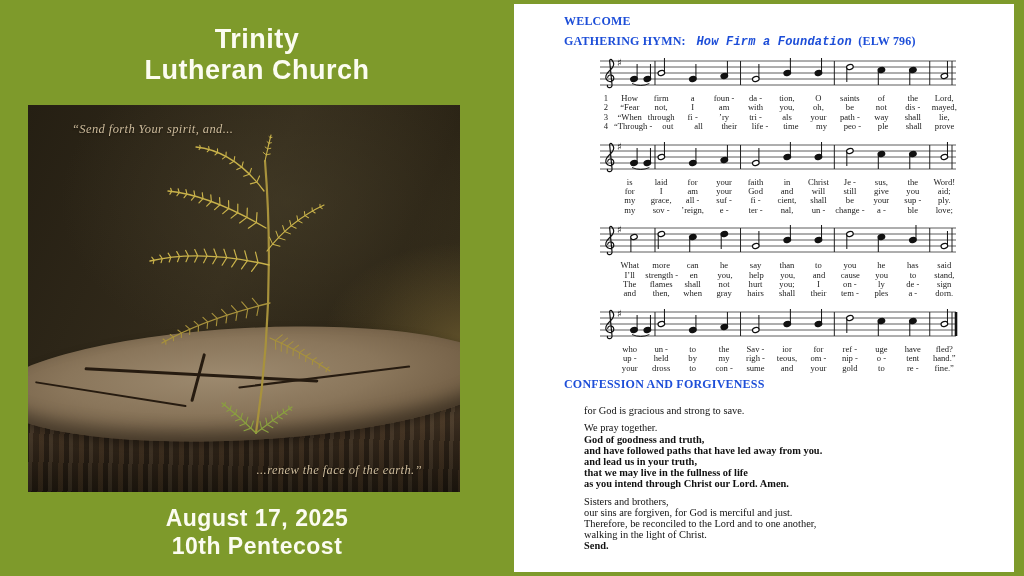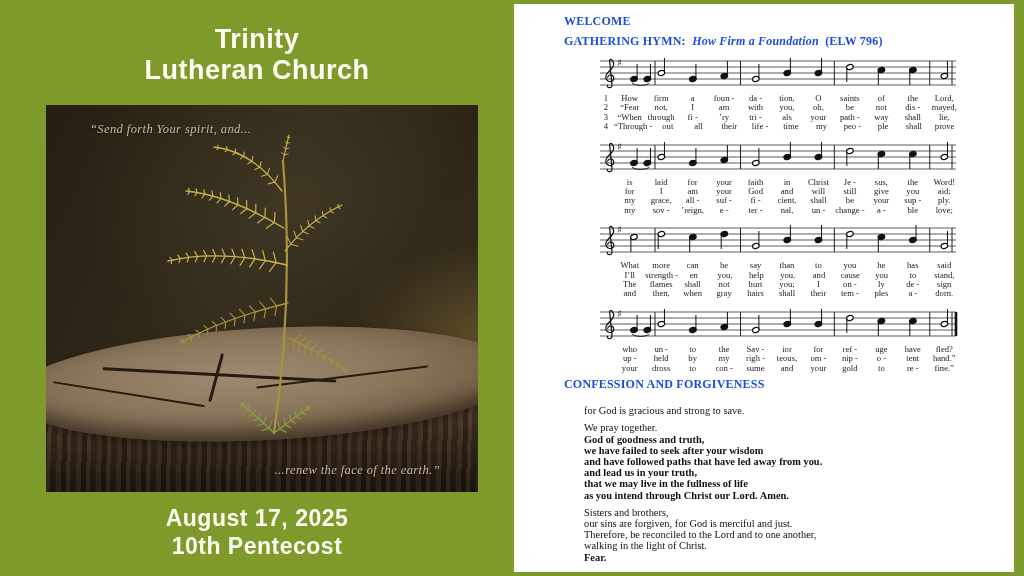--- a/index.html
+++ b/index.html
@@ -8,21 +8,21 @@
 
   
   .left-panel { position:absolute; left:0; top:0; width:514px; height:416px; }
   .church-name { position:absolute; top:24px; left:0; width:100%; text-align:center;
     color:#fcfcf1; font-family:"Liberation Sans", sans-serif; font-weight:bold;
     font-size:27px; line-height:1.16; letter-spacing:.5px; }
   .date-block { position:absolute; top:504px; left:0; width:100%; text-align:center;
     color:#fcfcf1; font-family:"Liberation Sans", sans-serif; font-weight:bold;
     font-size:23px; line-height:1.22; letter-spacing:.5px; }
 
-  .photo { position:absolute; left:46px; top:105px; width:432px; height:387px; overflow:hidden;
+  .photo { position:absolute; left:28px; top:105px; width:432px; height:387px; overflow:hidden;
     background:
       radial-gradient(ellipse 40% 30% at 16% 88%, rgba(218,172,96,.55), rgba(218,172,96,0) 70%),
       radial-gradient(ellipse 45% 35% at 100% 60%, rgba(150,125,62,.40), rgba(150,125,62,0) 70%),
       radial-gradient(ellipse 45% 30% at 96% 99%, rgba(145,133,58,.60), rgba(145,133,58,0) 70%),
       radial-gradient(ellipse 70% 55% at 60% 25%, rgba(72,64,42,.55), rgba(72,64,42,0) 75%),
       linear-gradient(115deg, #251f13 0%, #342c1c 45%, #2a2315 72%, #3b331e 100%); }
 
   .stump-side { position:absolute; left:-5%; bottom:0; width:110%; height:102px;
     background:
       repeating-linear-gradient(92deg, rgba(0,0,0,.28) 0 5px, rgba(255,240,210,.05) 5px 9px, rgba(0,0,0,.16) 9px 15px, rgba(120,90,60,.12) 15px 20px),
@@ -44,21 +44,21 @@
   .quote-top { left:44px; top:17px; }
   .quote-bottom { right:38px; bottom:14px; }
 
   
   .page { position:absolute; left:514px; top:4px; width:500px; height:568px;
     background:#ffffff; padding:8px 16px 6px 50px; overflow:hidden; }
 
   .h-navy { color:#1d4ed8; font-weight:bold; font-size:12px; letter-spacing:.2px; }
   .welcome { margin:2px 0 5px 0; }
   .hymn-head { margin:0 0 3px 0; }
-  .hymn-title-italic { font-style:italic; }
+  .hymn-title-italic { font-style:italic;font-family:Liberation Mono, monospace; }
 
   .system { width:362px; margin-left:34px; margin-bottom:4px; }
   .staff-svg { display:block; width:362px; height:42px; }
   .lyrics { width:362px; }
   .lyric-row { display:grid; grid-template-columns:16px repeat(11, 1fr);
     font-size:8.6px; line-height:9.4px; color:#1b1b1b; }
   .lyric-row span { text-align:center; white-space:nowrap; overflow:visible; }
 
   .confession { margin-top:3px; }
   .confession-heading { margin-bottom:13px; }
@@ -508,28 +508,27 @@
 
   <div class="confession">
     <div class="h-navy confession-heading">CONFESSION AND FORGIVENESS</div>
     <div id="confession-paras">
         <div class="para">
           <div class="line">for God is gracious and strong to save.</div>
         </div>
         <div class="para">
           <div class="line">We pray together.</div>
           <div class="line bold">God of goodness and truth,</div>
-          <div class="line bold">we have failed to seek after your wisdom</div>
           <div class="line bold">and have followed paths that have led away from you.</div>
           <div class="line bold">and lead us in your truth,</div>
           <div class="line bold">that we may live in the fullness of life</div>
           <div class="line bold">as you intend through Christ our Lord. Amen.</div>
         </div>
         <div class="para">
           <div class="line">Sisters and brothers,</div>
           <div class="line">our sins are forgiven,  for God is merciful and just.</div>
           <div class="line">Therefore, be reconciled to the Lord and to one another,</div>
           <div class="line">walking in the light of Christ.</div>
-          <div class="line bold">Fear.</div>
+          <div class="line bold">Send.</div>
         </div>
       </div>
   </div>
 </div>
 
 </body></html>

